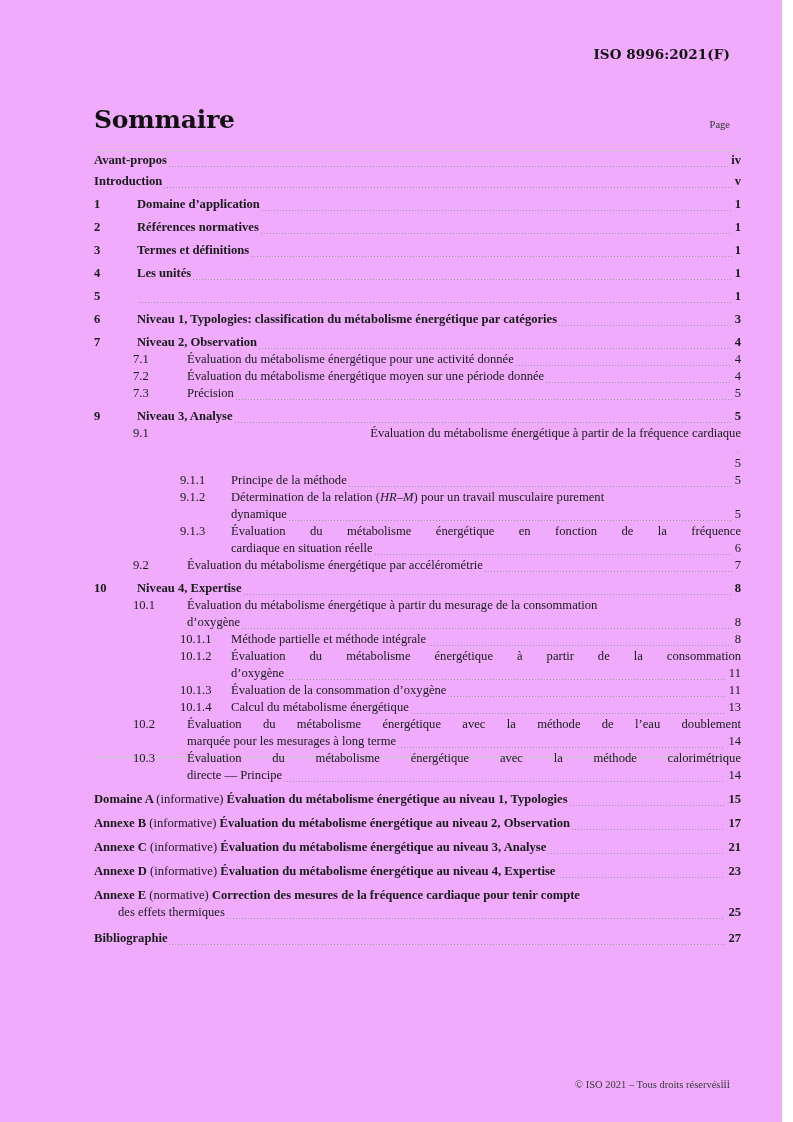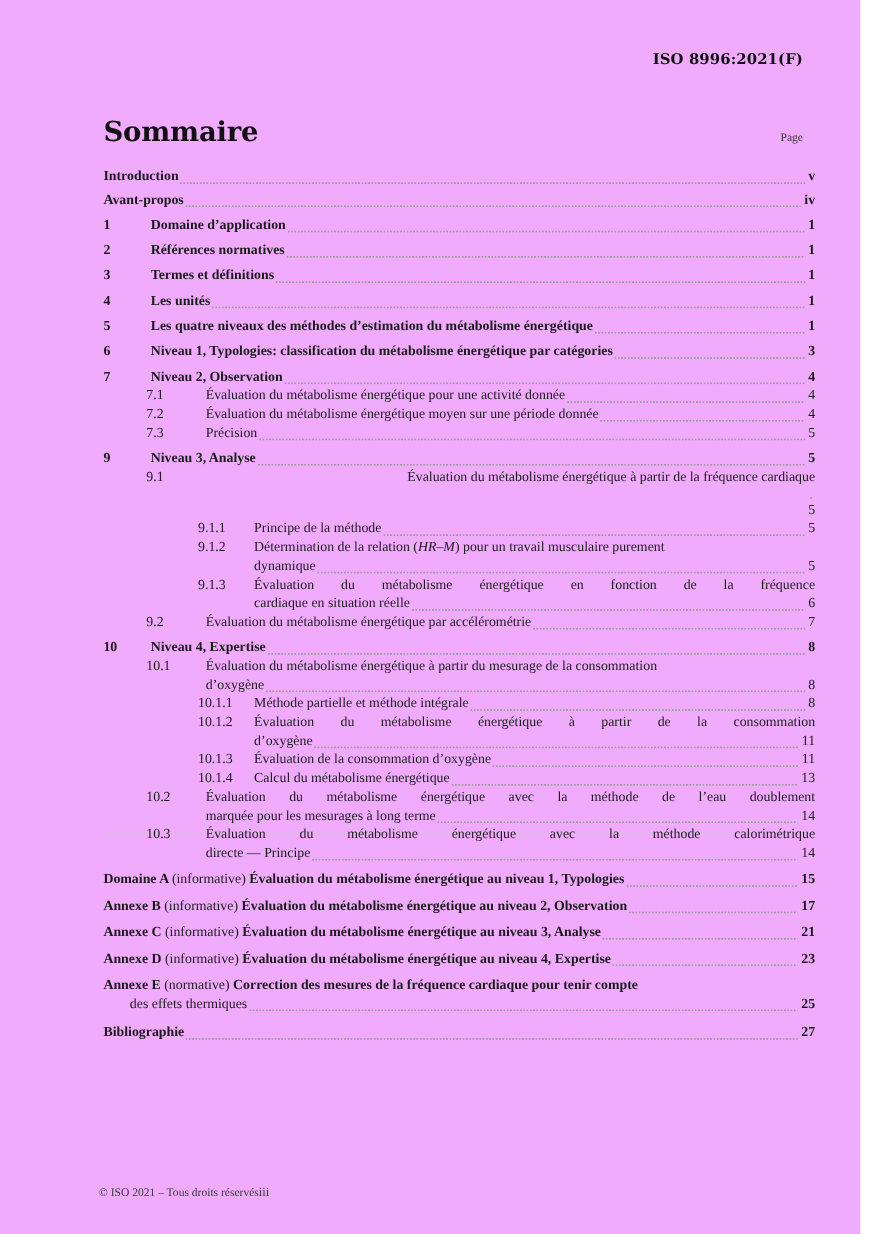--- a/index.html
+++ b/index.html
@@ -165,21 +165,21 @@
     background: #c9c9c9;
   }
 
   
   .footer {
     position: absolute;
     bottom: 32px;
     left: 90px;
     right: 52px;
     display: flex;
-    justify-content: flex-start;
+    justify-content: flex-end;
     align-items: baseline;
     font-size: 10.5px;
     color: #3a3a3a;
   }
   .footer .folio {
     font-size: 11.5px;
     color: #3a3a3a;
   }
   em.it { }
 </style>
@@ -195,35 +195,35 @@
     <div class="page-label">Page</div>
   </div>
 
   <div class="rule" id="rule-top" style="top:150px;"></div>
   <div class="rule" id="rule-annex" style="display: block; top: 757px;"></div>
 
   <div class="toc" id="toc-list">
       <div class="toc-entry lvl-front">
         <span class="label-wrap">
           <span style="display: flex; align-items: flex-end; width: 100%;">
+            <span class="label" style="flex: 0 0 auto; white-space: nowrap;">Avant-propos</span>
+            <span class="leader"></span>
+            <span class="pnum">iv</span>
+          </span>
+        </span>
+      </div>
+      <div class="toc-entry lvl-front">
+        <span class="label-wrap">
+          <span style="display: flex; align-items: flex-end; width: 100%;">
             <span class="label" style="flex: 0 0 auto; white-space: nowrap;">Introduction</span>
             <span class="leader"></span>
             <span class="pnum">v</span>
           </span>
         </span>
       </div>
-      <div class="toc-entry lvl-front">
-        <span class="label-wrap">
-          <span style="display: flex; align-items: flex-end; width: 100%;">
-            <span class="label" style="flex: 0 0 auto; white-space: nowrap;">Avant-propos</span>
-            <span class="leader"></span>
-            <span class="pnum">iv</span>
-          </span>
-        </span>
-      </div>
       <div class="toc-entry lvl-1">
         <span class="num">1</span>
         <span class="label-wrap">
           <span style="display: flex; align-items: flex-end; width: 100%;">
             <span class="label" style="flex: 0 0 auto; white-space: nowrap;">Domaine d’application</span>
             <span class="leader"></span>
             <span class="pnum">1</span>
           </span>
         </span>
       </div>
@@ -254,21 +254,20 @@
             <span class="label" style="flex: 0 0 auto; white-space: nowrap;">Les unités</span>
             <span class="leader"></span>
             <span class="pnum">1</span>
           </span>
         </span>
       </div>
       <div class="toc-entry lvl-1">
         <span class="num">5</span>
         <span class="label-wrap">
           <span style="display: flex; align-items: flex-end; width: 100%;">
-            <span class="label" style="flex: 0 0 auto; white-space: nowrap;">Les quatre niveaux des méthodes d’estimation du métabolisme énergétique</span>
             <span class="leader"></span>
             <span class="pnum">1</span>
           </span>
         </span>
       </div>
       <div class="toc-entry lvl-1">
         <span class="num">6</span>
         <span class="label-wrap">
           <span style="display: flex; align-items: flex-end; width: 100%;">
             <span class="label" style="flex: 0 0 auto; white-space: nowrap;">Niveau 1, Typologies: classification du métabolisme énergétique par catégories</span>

